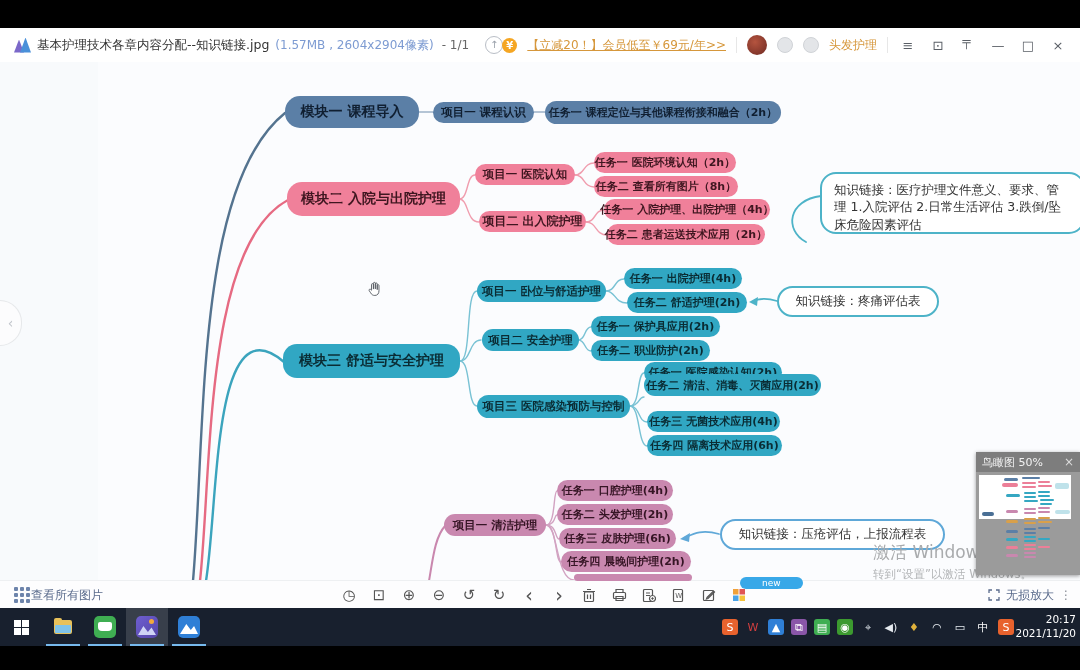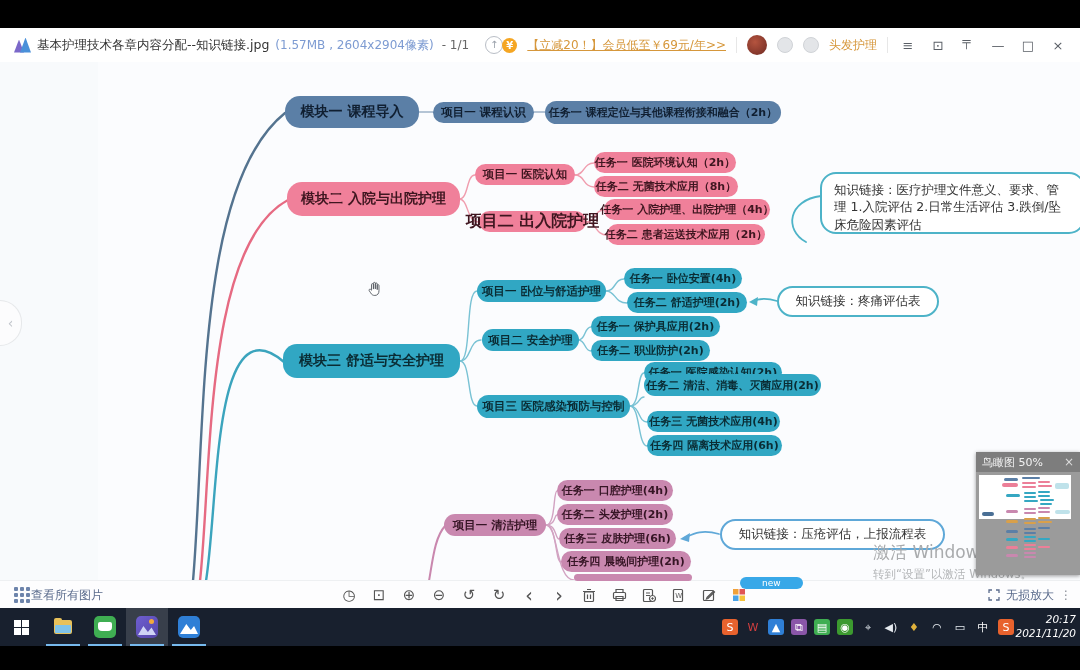--- a/index.html
+++ b/index.html
@@ -95,21 +95,21 @@
   .pview .mt{position:absolute;left:2px;bottom:3px;width:18px;height:10px;background:#cfd4f5;
              clip-path:polygon(0 100%,30% 10%,55% 70%,75% 25%,100% 100%);}
   .pview .sun{position:absolute;right:4px;top:3px;width:5px;height:5px;border-radius:50%;background:#f2a93b;}
   .bview{background:#2f7fd6;}
   .bview .mt{position:absolute;left:2px;bottom:4px;width:18px;height:10px;background:#fff;
              clip-path:polygon(0 100%,35% 0,60% 60%,78% 20%,100% 100%);}
   #tray{position:absolute;right:66px;top:608px;height:38px;display:flex;align-items:center;gap:7px;}
   .tray-ic{width:16px;height:16px;display:flex;align-items:center;justify-content:center;
            font-size:11px;border-radius:3px;cursor:pointer;line-height:1;}
   #clock{position:absolute;right:4px;top:608px;height:38px;display:flex;flex-direction:column;
-         justify-content:center;color:#fff;font-size:10.5px;text-align:right;line-height:1.3;cursor:default;font-style:italic;}
+         justify-content:center;color:#fff;font-size:10.5px;text-align:right;line-height:1.3;cursor:default;}
   .blackbar{position:absolute;left:0;width:1080px;background:#000;}
 </style>
 </head>
 <body>
 
 <div id="screen">
 
   <div class="blackbar" style="top:0;height:28px;"></div>
 
   <div id="titlebar">
@@ -188,28 +188,28 @@
     <polygon points="680,539 690,533 689,542" fill="#5fa8d8"></polygon>
   </svg>
 
   <div id="mindmap">
       <div class="nd t-blue" style="left: 285px; top: 96px; width: 134px; height: 32px; font-size: 14px;">模块一 课程导入</div>
       <div class="nd t-blue" style="left: 433px; top: 102px; width: 101px; height: 21px; font-size: 11.5px;">项目一 课程认识</div>
       <div class="nd t-blue" style="left: 545px; top: 101px; width: 236px; height: 23px; font-size: 11px;">任务一 课程定位与其他课程衔接和融合（2h）</div>
       <div class="nd t-pink" style="left: 287px; top: 182px; width: 173px; height: 34px; font-size: 14px;">模块二 入院与出院护理</div>
       <div class="nd t-pink" style="left: 475px; top: 164px; width: 100px; height: 21px; font-size: 11.5px;">项目一 医院认知</div>
       <div class="nd t-pink" style="left: 594px; top: 152px; width: 142px; height: 21px; font-size: 11px;">任务一 医院环境认知（2h）</div>
-      <div class="nd t-pink" style="left: 594px; top: 176px; width: 144px; height: 21px; font-size: 11px;">任务二 无菌技术应用（8h）</div>
-      <div class="nd t-pink" style="left: 479px; top: 211px; width: 107px; height: 21px; font-size: 16px;">项目二 出入院护理</div>
+      <div class="nd t-pink" style="left: 594px; top: 176px; width: 144px; height: 21px; font-size: 11px;">任务二 查看所有图片（8h）</div>
+      <div class="nd t-pink" style="left: 479px; top: 211px; width: 107px; height: 21px; font-size: 12px;">项目二 出入院护理</div>
       <div class="nd t-pink" style="left: 604px; top: 199px; width: 166px; height: 21px; font-size: 11px;">任务一 入院护理、出院护理（4h）</div>
       <div class="nd t-pink" style="left: 607px; top: 224px; width: 158px; height: 21px; font-size: 11px;">任务二 患者运送技术应用（2h）</div>
       <div class="nd t-kl wrapnode" style="left: 820px; top: 172px; width: 265px; height: 62px; font-size: 12.5px;">知识链接：医疗护理文件意义、要求、管理 1.入院评估 2.日常生活评估 3.跌倒/坠床危险因素评估</div>
       <div class="nd t-teal" style="left: 283px; top: 344px; width: 177px; height: 34px; font-size: 14px;">模块三 舒适与安全护理</div>
       <div class="nd t-teal" style="left: 477px; top: 280px; width: 129px; height: 22px; font-size: 11.5px;">项目一 卧位与舒适护理</div>
-      <div class="nd t-teal" style="left: 624px; top: 268px; width: 118px; height: 21px; font-size: 11px;">任务一 卧位安置(4h)</div>
+      <div class="nd t-teal" style="left: 624px; top: 268px; width: 118px; height: 21px; font-size: 11px;">任务一 出院护理(4h)</div>
       <div class="nd t-teal" style="left: 627px; top: 292px; width: 120px; height: 21px; font-size: 11px;">任务二 舒适护理(2h)</div>
       <div class="nd t-kl" style="left: 777px; top: 286px; width: 162px; height: 31px; font-size: 12.5px;">知识链接：疼痛评估表</div>
       <div class="nd t-teal" style="left: 482px; top: 329px; width: 97px; height: 22px; font-size: 11.5px;">项目二 安全护理</div>
       <div class="nd t-teal" style="left: 591px; top: 316px; width: 129px; height: 21px; font-size: 11px;">任务一 保护具应用(2h)</div>
       <div class="nd t-teal" style="left: 591px; top: 340px; width: 119px; height: 21px; font-size: 11px;">任务二 职业防护(2h)</div>
       <div class="nd t-teal" style="left: 477px; top: 395px; width: 153px; height: 23px; font-size: 11.5px;">项目三 医院感染预防与控制</div>
       <div class="nd t-teal" style="left: 644px; top: 362px; width: 138px; height: 21px; font-size: 11px;">任务一 医院感染认知(2h)</div>
       <div class="nd t-teal" style="left: 644px; top: 374px; width: 177px; height: 22px; font-size: 11px;">任务二 清洁、消毒、灭菌应用(2h)</div>
       <div class="nd t-teal" style="left: 647px; top: 411px; width: 133px; height: 21px; font-size: 11px;">任务三 无菌技术应用(4h)</div>
       <div class="nd t-teal" style="left: 647px; top: 435px; width: 135px; height: 21px; font-size: 11px;">任务四 隔离技术应用(6h)</div>

